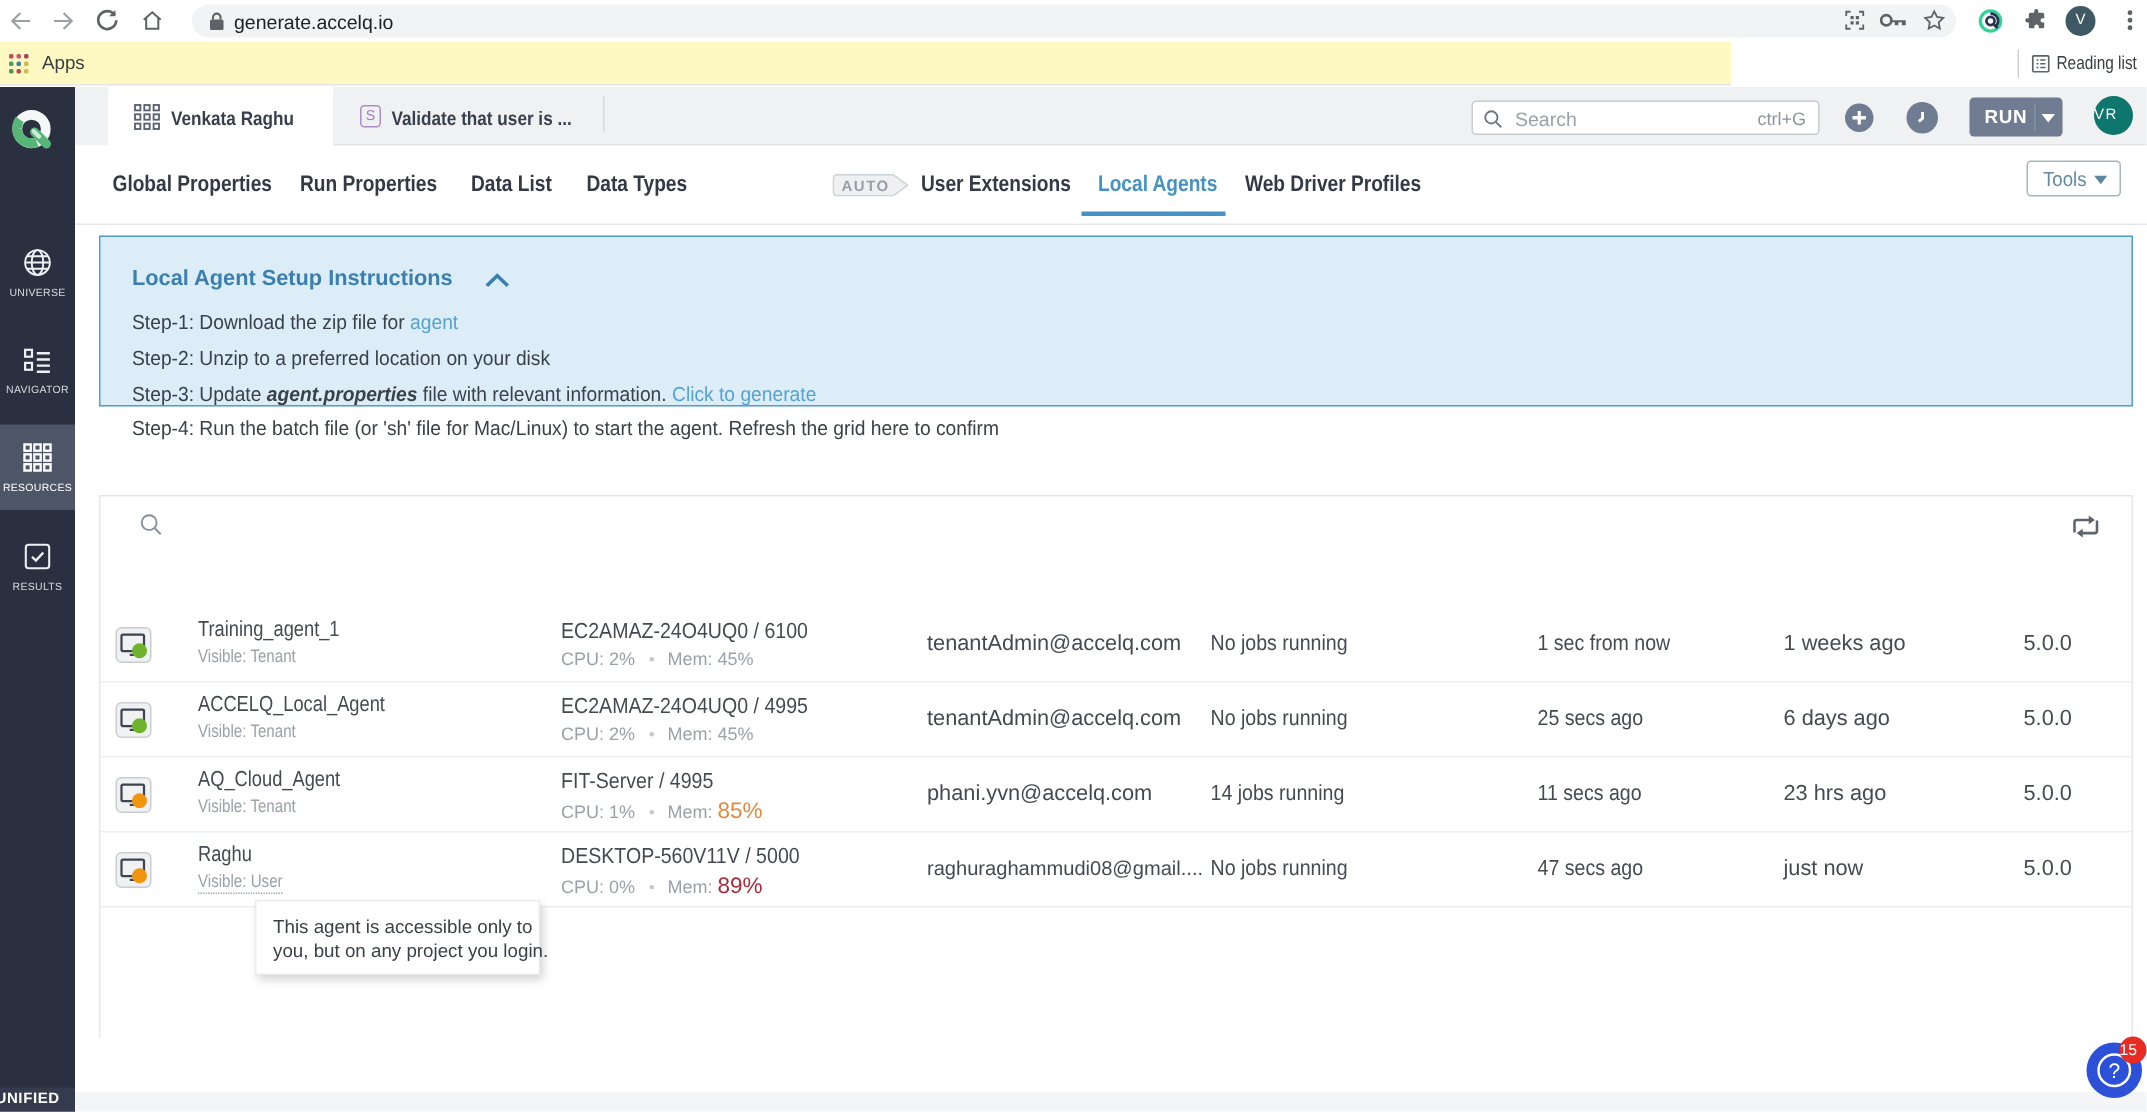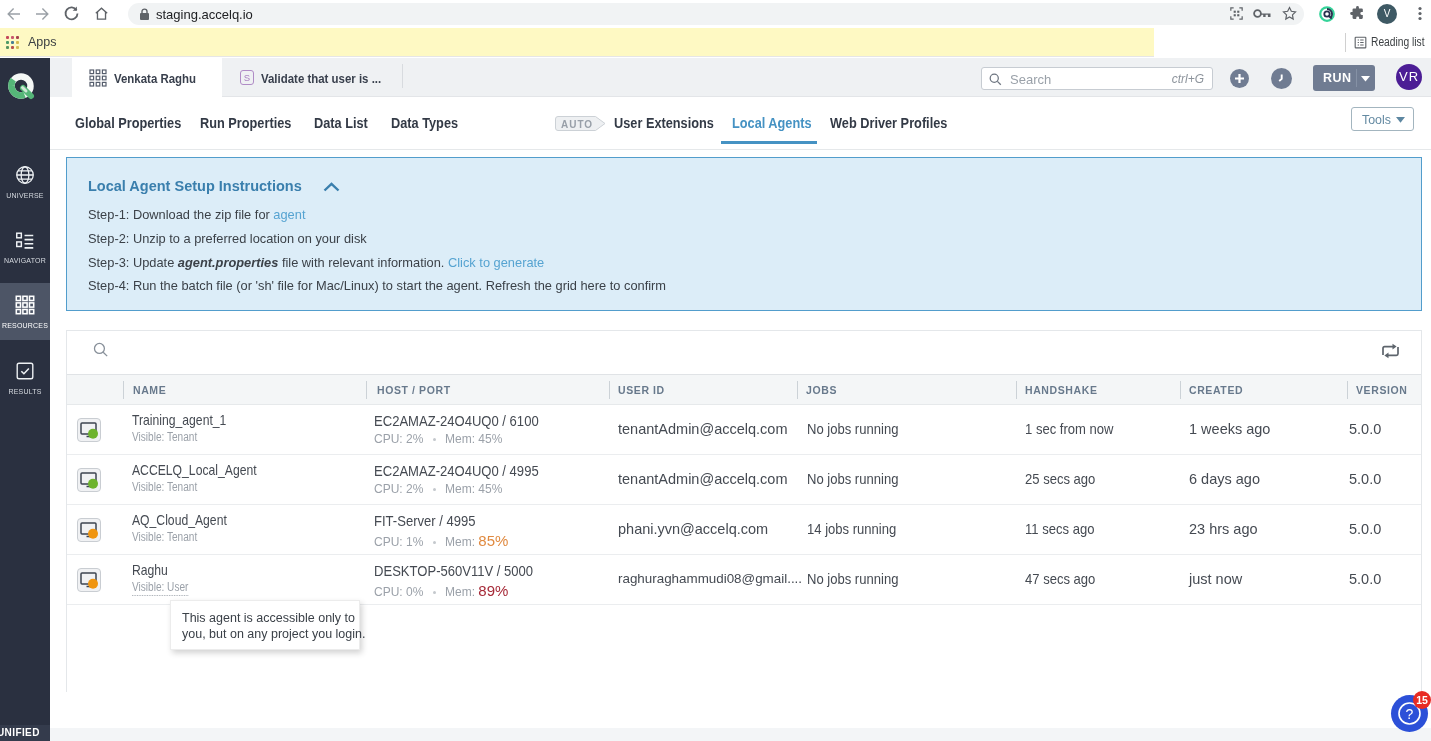--- a/index.html
+++ b/index.html
@@ -13,21 +13,21 @@
 .btxt{color:#3c4043;font-size:13px}
 
 #app{position:absolute;left:0;top:58px;width:1431px;height:683px;background:#fff}
 #sidebar{position:absolute;left:0;top:0;width:50px;height:683px;background:#2a3040}
 .sideitem{position:absolute;left:0;width:50px;text-align:center;color:#d6dae0;font-size:7px;letter-spacing:.2px}
 #strip{position:absolute;left:50px;top:0;width:1381px;height:39px;background:#eff1f3}
 #tab1{position:absolute;left:22px;top:0;width:150px;height:39px;background:#fff}
 #navrow{position:absolute;left:50px;top:39px;width:1395px;height:53px;background:#fff;border-bottom:1px solid #e5e8ea}
 .navitem{position:absolute;top:17px;font-size:15px;font-weight:bold;color:#333a46;white-space:nowrap;transform:scaleX(.85);transform-origin:0 50%}
 
-#panel{position:absolute;left:66px;top:99px;width:1356px;height:154px;background:#dcedf8;border:1px solid #529dcc}
+#panel{position:absolute;left:66px;top:99px;width:1356px;height:114px;background:#dcedf8;border:1px solid #529dcc}
 #grid{position:absolute;left:66px;top:272px;width:1356px;height:362px;background:#fff;border:1px solid #e4e7ea;border-bottom:none}
 #ghead{position:absolute;left:0;top:43px;width:1354px;height:31px;background:#f4f6f7;border-top:1px solid #e0e3e6;border-bottom:1px solid #e6e9eb}
 .hcell{position:absolute;top:9px;font-size:10.5px;font-weight:bold;color:#68798c;letter-spacing:.6px}
 .hsep{position:absolute;top:6px;width:1px;height:18px;background:#ccd2d7}
 .row{position:absolute;left:0;width:1354px;height:50px;border-bottom:1px solid #ebedef}
 .aname{font-size:14.5px;color:#454a52;white-space:nowrap}
 .asub{font-size:12px;color:#9ba1a9;white-space:nowrap}
 .icbtn{position:absolute;left:10px;top:13px;width:24px;height:24px;background:#f0f1f3;border:1px solid #c9cdd2;border-radius:4px}
 .icbtn svg{position:absolute;left:-1px;top:-1px}
 .cx84{transform:scaleX(.84);transform-origin:0 50%}
@@ -52,21 +52,21 @@
     </svg>
   <svg class="abs" style="left:93px;top:5px" width="17" height="17" viewBox="0 0 24 24" fill="none" stroke="#5f6368" stroke-width="1.9">
       <path d="M4 11.5 12 4.5l8 7"></path>
       <path d="M6.3 9.7V20h11.4V9.7"></path>
     </svg>
   <div id="addrbar"></div>
   <svg class="abs" style="left:139px;top:8px" width="11" height="13" viewBox="0 0 11 13">
       <rect x="1" y="5" width="9" height="7" rx="1" fill="#5f6368"></rect>
       <path d="M3 5V3.6a2.5 2.5 0 0 1 5 0V5" fill="none" stroke="#5f6368" stroke-width="1.4"></path>
     </svg>
-  <div class="abs btxt" style="left:156px;top:7px;font-size:13px;color:#202124">staging.accelq.io</div>
+  <div class="abs btxt" style="left:156px;top:7px;font-size:13px;color:#202124">generate.accelq.io</div>
 
   <svg class="abs" style="left:1228px;top:5px" width="17" height="17" viewBox="0 0 24 24" fill="none" stroke="#5f6368" stroke-width="1.7">
       <path d="M4 8V4h4M16 4h4v4M20 16v4h-4M8 20H4v-4"></path>
       <rect x="8" y="8" width="3" height="3" fill="#5f6368" stroke="none"></rect>
       <rect x="13" y="8" width="3" height="3" fill="#5f6368" stroke="none"></rect>
       <rect x="8" y="13" width="3" height="3" fill="#5f6368" stroke="none"></rect>
       <rect x="13" y="13" width="3" height="3" fill="#5f6368" stroke="none"></rect>
     </svg>
   <svg class="abs" style="left:1253px;top:7px" width="20" height="13" viewBox="0 0 20 13">
       <circle cx="4.5" cy="6.5" r="3.4" fill="none" stroke="#5f6368" stroke-width="1.8"></circle>
@@ -189,21 +189,21 @@
     <div class="abs" style="left:190px;top:12px;width:14px;height:15px;border:1.2px solid #b08cc6;border-radius:3px;color:#a87fc0;font-size:9.5px;text-align:center;line-height:13px">S</div>
     <div class="abs" style="left:211px;top:13px;font-size:13px;font-weight:bold;color:#383f4c;white-space:nowrap;transform:scaleX(.88);transform-origin:0 50%">Validate that user is ...</div>
     <div class="abs" style="left:352px;top:6px;width:1px;height:24px;background:#d8dbdf"></div>
 
     <div class="abs" style="left:931px;top:9px;width:232px;height:23px;background:#fff;border:1px solid #c7ccd2;border-radius:3px">
       <svg class="abs" style="left:6px;top:4px" width="15" height="15" viewBox="0 0 24 24" fill="none" stroke="#6d7580" stroke-width="2">
           <circle cx="10" cy="10" r="6.5"></circle>
           <path d="M15 15l5.5 5.5"></path>
         </svg>
       <div class="abs" style="left:28px;top:4px;font-size:13px;color:#9aa1a9">Search</div>
-      <div class="abs" style="right:8px;top:4px;font-size:12px;font-style:italic;color:#8d949c">ctrl+G</div>
+      <div class="abs" style="right:8px;top:4px;font-size:12px;color:#8d949c">ctrl+G</div>
     </div>
 
     <div class="abs" style="left:1180px;top:11px;width:19px;height:19px;border-radius:50%;background:#707c92">
       <svg class="abs" style="left:4px;top:4px" width="11" height="11" viewBox="0 0 11 11">
           <path d="M5.5 1v9M1 5.5h9" stroke="#fff" stroke-width="2.2"></path>
         </svg>
     </div>
 
     <div class="abs" style="left:1221px;top:10px;width:21px;height:21px;border-radius:50%;background:#707c92">
       <svg class="abs" style="left:4px;top:4px" width="13" height="13" viewBox="0 0 13 13">
@@ -212,21 +212,21 @@
     </div>
 
     <div class="abs" style="left:1263px;top:7px;width:62px;height:26px;background:#707c92;border-radius:3px">
       <div class="abs" style="left:10px;top:6px;font-size:12.5px;font-weight:bold;color:#fff;letter-spacing:.5px">RUN</div>
       <div class="abs" style="left:43px;top:4px;width:1px;height:18px;background:#8591a5"></div>
       <svg class="abs" style="left:48px;top:11px" width="9" height="6" viewBox="0 0 9 6">
           <path d="M0 0h9L4.5 5.6z" fill="#fff"></path>
         </svg>
     </div>
 
-    <div class="abs" style="left:1346px;top:6px;width:26px;height:26px;border-radius:50%;background:#4c1d95;color:#fff;font-size:13px;text-align:center;line-height:26px;letter-spacing:1px">VR</div>
+    <div class="abs" style="left:1346px;top:6px;width:26px;height:26px;border-radius:50%;background:#0f766e;color:#fff;font-size:10px;line-height:26px;letter-spacing:1px">VR</div>
   </div>
 
   <div id="navrow">
     <div class="navitem" style="left:25px">Global Properties</div>
     <div class="navitem" style="left:150px">Run Properties</div>
     <div class="navitem" style="left:264px">Data List</div>
     <div class="navitem" style="left:341px">Data Types</div>
 
     <svg class="abs" style="left:505px;top:19px" width="51" height="15" viewBox="0 0 51 15">
         <path d="M3 .5h37.5l9.5 7-9.5 7H3A2.5 2.5 0 0 1 .5 12V3A2.5 2.5 0 0 1 3 .5z" fill="#eef0f2" stroke="#ccd1d6"></path>
@@ -264,36 +264,20 @@
       </svg>
     <svg class="abs" style="left:1314px;top:12px" width="19" height="16" viewBox="0 0 19 16">
         <g fill="none" stroke="#5d646c" stroke-width="1.7">
           <path d="M2 12V5.2Q2 3.6 3.6 3.6H12"></path>
           <path d="M17 4v6.8q0 1.6-1.6 1.6H7"></path>
         </g>
         <path d="M11.5 0.7 15.6 3.6 11.5 6.5z" fill="#5d646c"></path>
         <path d="M7.5 9.5 3.4 12.4 7.5 15.3z" fill="#5d646c"></path>
       </svg>
 
-    <div id="ghead">
-      <div class="hsep" style="left:56px"></div>
-        <div class="hcell" style="left:66px">NAME</div>
-      <div class="hsep" style="left:299px"></div>
-        <div class="hcell" style="left:310px">HOST / PORT</div>
-      <div class="hsep" style="left:542px"></div>
-        <div class="hcell" style="left:551px">USER ID</div>
-      <div class="hsep" style="left:730px"></div>
-        <div class="hcell" style="left:739px">JOBS</div>
-      <div class="hsep" style="left:949px"></div>
-        <div class="hcell" style="left:958px">HANDSHAKE</div>
-      <div class="hsep" style="left:1113px"></div>
-        <div class="hcell" style="left:1122px">CREATED</div>
-      <div class="hsep" style="left:1280px"></div>
-        <div class="hcell" style="left:1289px">VERSION</div>
-    </div>
 
     <div class="row" style="top:74px">
       <div class="icbtn">
           <svg width="24" height="24" viewBox="0 0 24 24">
             <rect x="4" y="5" width="15" height="11" rx="1" fill="none" stroke="#3d4450" stroke-width="1.5"></rect>
             <path d="M9.5 18.5h5" stroke="#3d4450" stroke-width="1.5"></path>
             <circle cx="16" cy="15.8" r="5" fill="#6db32c"></circle>
           </svg>
         </div>
       <div class="aname abs cx84" style="left:65px;top:7px">Training_agent_1</div>
@@ -365,15 +349,15 @@
   <div class="abs" style="left:170px;top:542px;width:190px;height:50px;background:#fff;border:1px solid #ececec;box-shadow:2px 3px 6px rgba(0,0,0,.18);z-index:5">
     <div class="abs" style="left:11px;top:9px;font-size:12.5px;color:#3b4148;line-height:16px;white-space:nowrap">This agent is accessible only to<br>you, but on any project you login.</div>
   </div>
 
   <div class="abs" style="left:1391px;top:637px;width:37px;height:37px;border-radius:50%;background:#2c50d8;z-index:6">
     <svg class="abs" style="left:6px;top:6px" width="25" height="25" viewBox="0 0 25 25">
         <circle cx="12.5" cy="12.5" r="10.5" fill="none" stroke="#fff" stroke-width="1.6"></circle>
         <text x="12.5" y="17.5" text-anchor="middle" font-size="14" fill="#fff" font-family="Liberation Sans">?</text>
       </svg>
   </div>
-  <div class="abs" style="left:1413px;top:633px;width:18px;height:18px;border-radius:50%;background:#e82c24;color:#fff;font-size:10.5px;font-weight:bold;text-align:center;line-height:18px;z-index:7">15</div>
+  <div class="abs" style="left:1413px;top:633px;width:18px;height:18px;border-radius:50%;background:#e82c24;color:#fff;font-size:10.5px;font-weight:normal;text-align:left;line-height:18px;z-index:7">15</div>
   <div id="belowfooter"></div>
 </div>
 
 </body></html>

